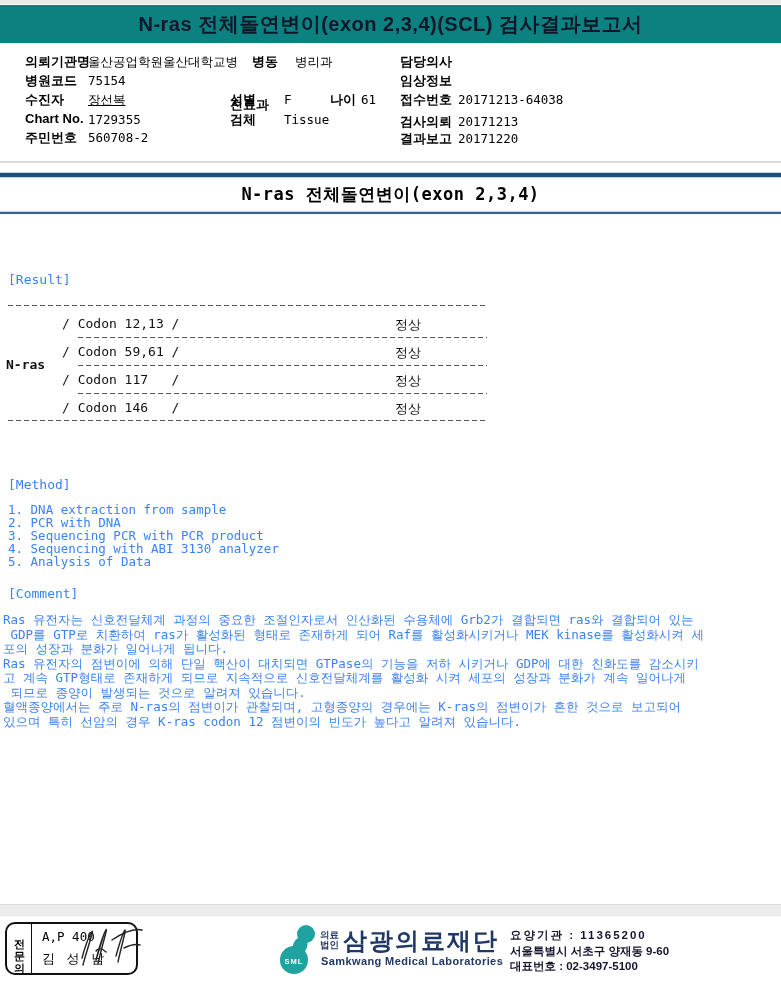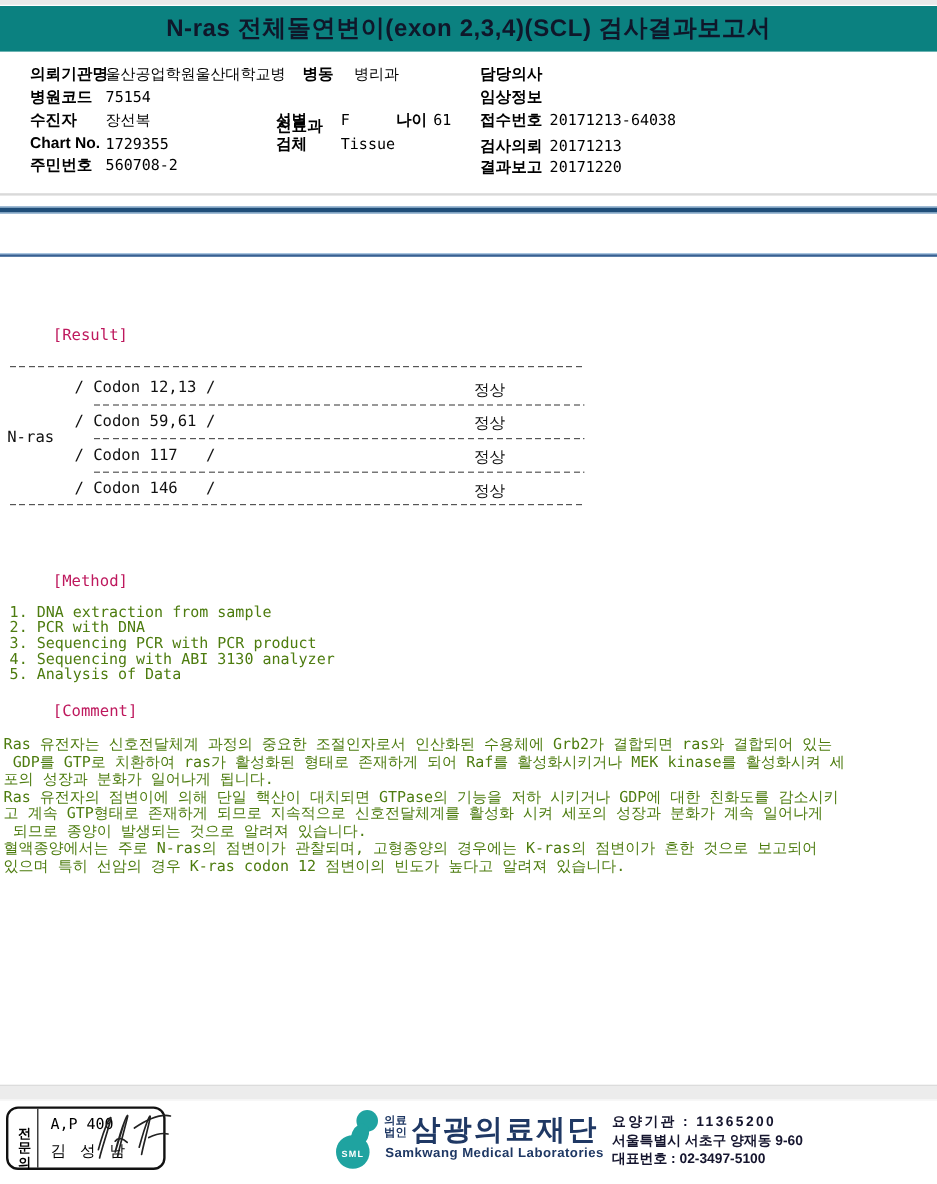--- a/index.html
+++ b/index.html
@@ -31,30 +31,30 @@
   
   .band-top { position:absolute; left:0; top:172px; width:781px; height:6px;
     background:#1f4e79; border-top:1px solid #bdd7ee; border-bottom:1px solid #bdd7ee; }
   .band-title { position:absolute; left:0; top:183px; width:781px; text-align:center;
     font-family:"DejaVu Sans Mono", monospace; font-size:17px; font-weight:bold; letter-spacing:0.5px; }
   .band-bottom { position:absolute; left:0; top:211px; width:781px; height:3px;
     background:#376092; border-top:1px solid #bdd7ee; }
 
   
   .sec-head { position:absolute; font-family:"DejaVu Sans Mono", monospace;
-    font-size:13px; color:#be185d; white-space:pre;margin-left:36px; }
+    font-size:13px; color:#3b82f6; white-space:pre; }
   .dash-line { position:absolute; height:1px;
     background:repeating-linear-gradient(90deg,#555 0 5px,transparent 5px 8px); }
   .r-row { position:absolute; font-family:"DejaVu Sans Mono", monospace;
     font-size:13px; white-space:pre; color:#111; }
   .gene-label { position:absolute; font-family:"DejaVu Sans Mono", monospace;
     font-size:13px; color:#111; }
 
   pre.block { position:absolute; font-family:"DejaVu Sans Mono", monospace;
-    color:#4d7c0f; white-space:pre; }
+    color:#3b82f6; white-space:pre; }
   pre.method { font-size:12.5px; line-height:13px; }
   pre.comment { font-size:12.5px; line-height:14.5px; }
 
   
   .footer-divider { position:absolute; left:0; top:904px; width:781px; height:13px;
     background:#ececec; border-top:1px solid #dcdcdc; border-bottom:1px solid #f7f7f7; }
 
   .stamp-box { position:absolute; left:5px; top:922px; width:133px; height:53px;
     border:2px solid #111; border-radius:10px; display:flex; background:#fff; }
   .stamp-role { width:25px; border-right:1px solid #111; display:flex;
@@ -98,21 +98,21 @@
     <span class="val" style="left:470px; top:54px;"></span>
 
     <span class="lbl" style="left:25px; top:72px;font-family:Liberation Serif, serif;">병원코드</span>
     <span class="val" style="left:88px; top:73px;">75154</span>
     <span class="lbl" style="left:230px; top:72px;margin-top:24px;">진료과</span>
     <span class="val" style="left:284px; top:73px;"></span>
     <span class="lbl" style="left:400px; top:72px;">임상정보</span>
     <span class="val" style="left:470px; top:73px;"></span>
 
     <span class="lbl" style="left:25px; top:91px;">수진자</span>
-    <span class="val" style="left:88px; top:92px;">장선복</span>
+    <span class="val" style="left:88px; top:92px;text-decoration:underline;">장선복</span>
     <span class="lbl" style="left:230px; top:91px;">성별</span>
     <span class="val" style="left:284px; top:92px;">F</span>
     <span class="lbl" style="left:330px; top:91px;">나이</span>
     <span class="val" style="left:361px; top:92px;">61</span>
     <span class="lbl" style="left:400px; top:91px;">접수번호</span>
     <span class="val" style="left:458px; top:92px;">20171213-64038</span>
 
     <span class="lbl" style="left:25px; top:111px;">Chart No.</span>
     <span class="val" style="left:88px; top:112px;">1729355</span>
     <span class="lbl" style="left:230px; top:111px;">검체</span>
@@ -122,36 +122,37 @@
 
     <span class="lbl" style="left:25px; top:129px;">주민번호</span>
     <span class="val" style="left:88px; top:130px;">560708-2</span>
     <span class="lbl" style="left:400px; top:130px;">결과보고</span>
     <span class="val" style="left:458px; top:131px;">20171220</span>
   </div>
 
   <div class="divider-gray"></div>
 
   <div class="band-top"></div>
+  <div class="band-title">N-ras 전체돌연변이(exon 2,3,4)</div>
   <div class="band-bottom"></div>
 
   <div class="sec-head" style="left:8px; top:272px;">[Result]</div>
 
   <div>
     <div class="dash-line" style="left:8px;  top:305px; width:479px;"></div>
 
     <span class="r-row" style="left:62px; top:316px;text-align:center;">/ Codon 12,13 /</span>
     <span class="r-row" style="left:395px; top:316px;">정상</span>
     <div class="dash-line" style="left:78px; top:337px; width:409px;"></div>
 
     <span class="r-row" style="left:62px; top:344px;">/ Codon 59,61 /</span>
     <span class="r-row" style="left:395px; top:344px;">정상</span>
     <div class="dash-line" style="left:78px; top:365px; width:409px;"></div>
 
-    <span class="gene-label" style="left:6px; top:357px;">N-ras</span>
+    <span class="gene-label" style="left:6px; top:357px;font-weight:bold;">N-ras</span>
 
     <span class="r-row" style="left:62px; top:372px;">/ Codon 117   /</span>
     <span class="r-row" style="left:395px; top:372px;">정상</span>
     <div class="dash-line" style="left:78px; top:393px; width:409px;"></div>
 
     <span class="r-row" style="left:62px; top:400px;">/ Codon 146   /</span>
     <span class="r-row" style="left:395px; top:400px;">정상</span>
     <div class="dash-line" style="left:8px;  top:420px; width:479px;"></div>
   </div>
 

